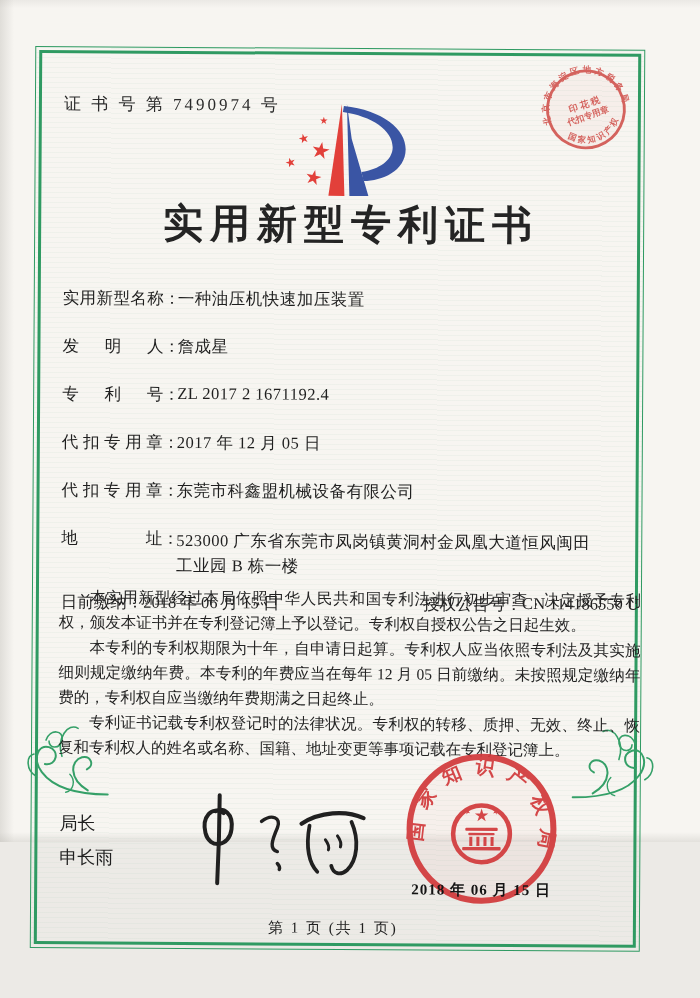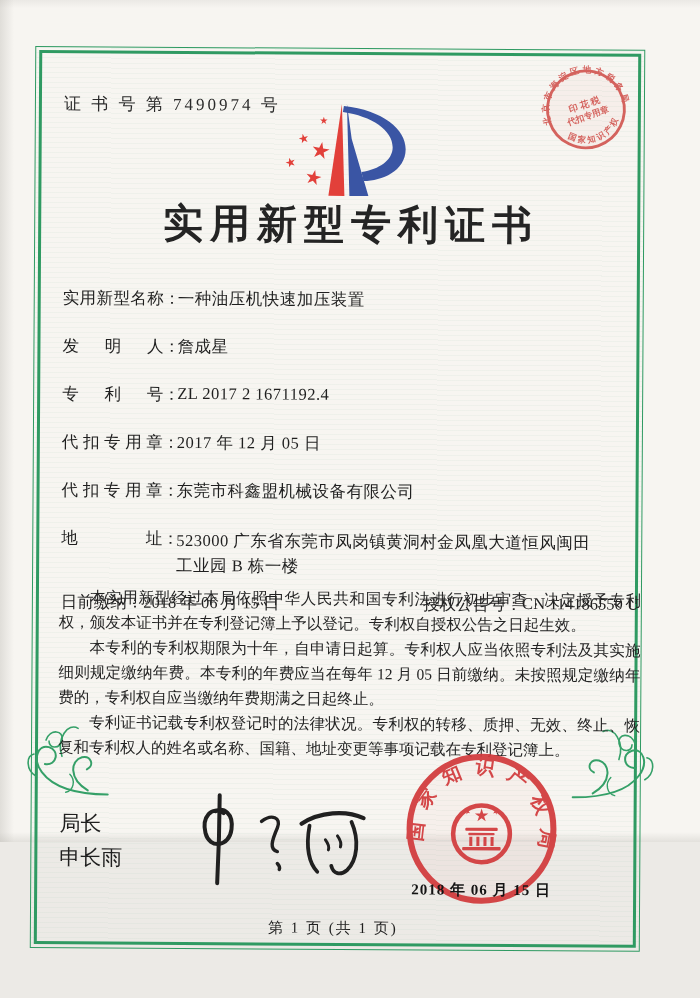--- a/index.html
+++ b/index.html
@@ -43,21 +43,21 @@
   .frow .val{flex:1;letter-spacing:.5px;}
   .frow.addr{margin-bottom:14px;}
   .frow.addr .val{line-height:25px;}
   .grantrow{display:flex;font-size:16.5px;}
   .grantrow .right{margin-left:auto;display:flex;}
   .paras{
     position:absolute;left:60px;top:586px;width:582px;
     font-size:15.5px;line-height:25px;color:#242424;text-align:justify;
   }
   .paras p{margin:0;text-indent:2em;}
-  .signer{position:absolute;left:62px;top:808px;font-size:21px;line-height:34px;}
+  .signer{position:absolute;left:62px;top:808px;font-size:18px;line-height:34px;}
   .signature{position:absolute;left:188px;top:792px;width:190px;height:100px;}
   .seal{position:absolute;left:404px;top:748px;width:160px;height:160px;opacity:.93;}
   .seal-date{
     position:absolute;left:408px;top:880px;width:152px;text-align:center;
     font-size:15px;font-weight:bold;letter-spacing:1px;color:#141414;
   }
   .stamp{position:absolute;left:536px;top:60px;width:96px;height:96px;transform:rotate(-19deg);opacity:.85;}
   .footer{position:absolute;left:0;top:919px;width:672px;text-align:center;font-size:15px;letter-spacing:2px;}
   .sealtext{letter-spacing:12px;}
   .stamptext-top{letter-spacing:3.1px;}

